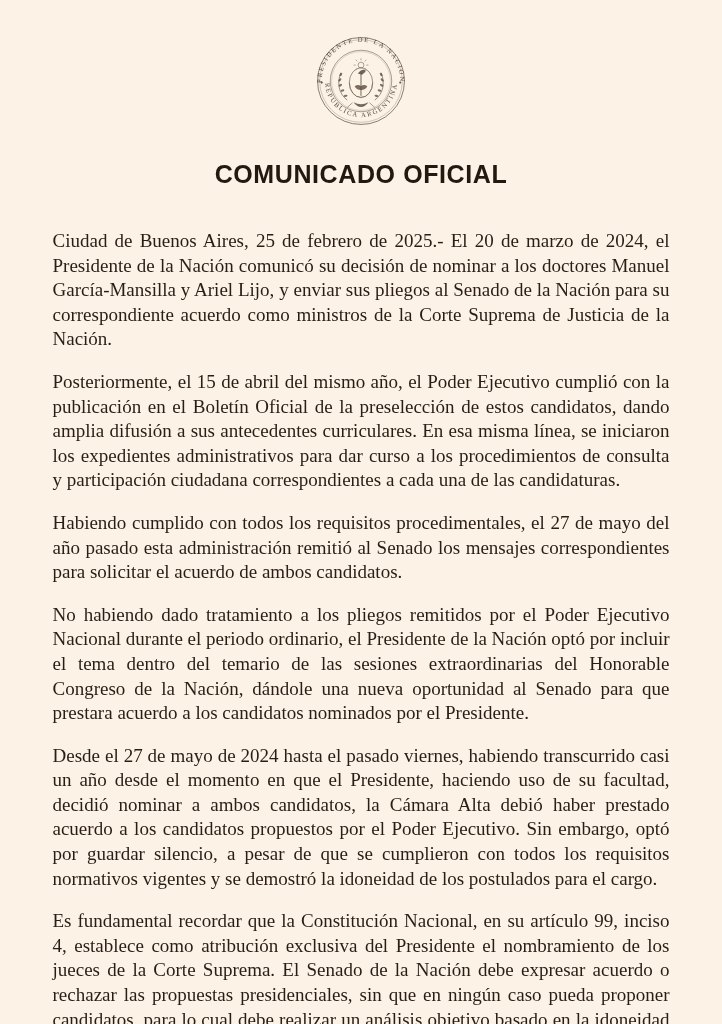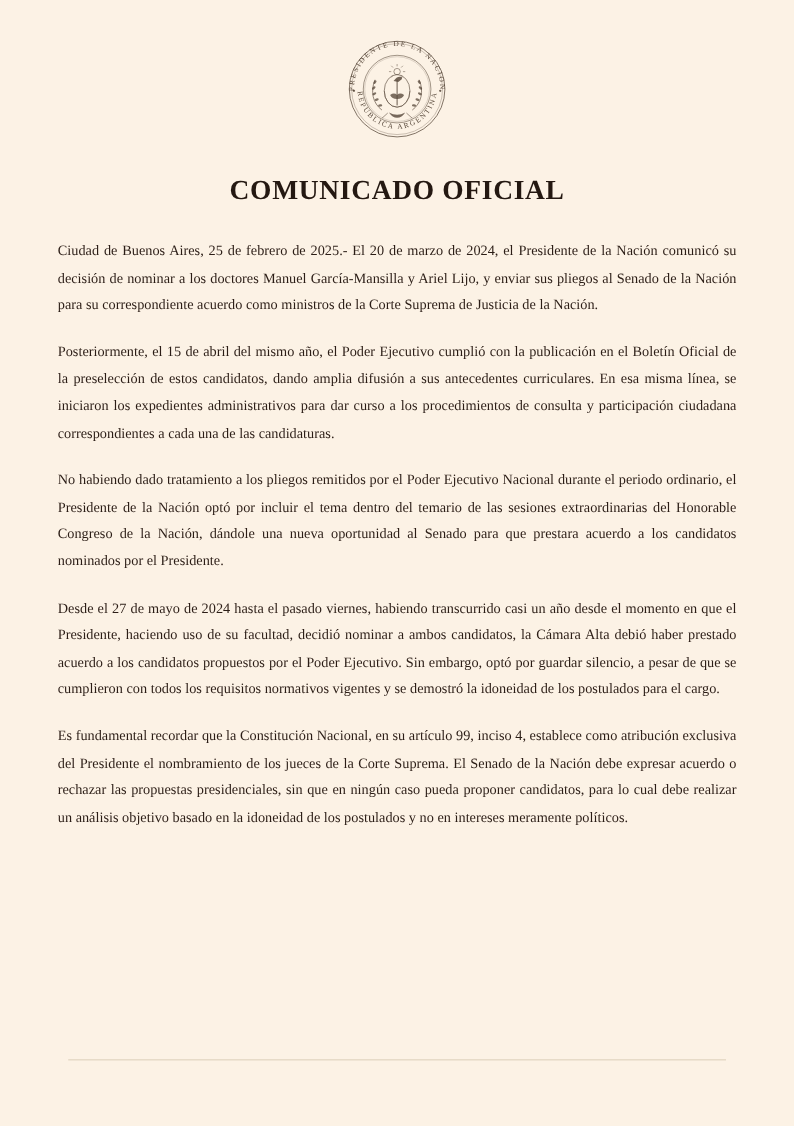--- a/index.html
+++ b/index.html
@@ -41,35 +41,35 @@
     display: block;
   }
 
   
   .title {
     text-align: center;
     font-size: 25px;
     font-weight: bold;
     letter-spacing: 0.6px;
     color: #241811;
-    margin: 36px 0 0 0;
-    font-family: Liberation Serif, serif;
+    margin: 36px 0 12px 0;
+    font-family: Liberation Sans, sans-serif;
   }
 
   
   .body-block {
     margin: 0 auto;
     padding: 0;
     width: 617px;
     padding-top: 28px;
   }
   .para {
     text-align: justify;
     text-justify: inter-word;
-    font-size: 13px;
+    font-size: 19px;
     line-height: 24.6px;
     margin: 0 0 18px 0;
     color: #2b1d16;
     hyphens: none;
   }
   .para:last-child { margin-bottom: 15px; }
 
   
   .footer {
     margin-top: auto;
@@ -155,20 +155,21 @@
       <path d="M 86,140 q 14,8 28,0 q -6,9 -14,9 q -8,0 -14,-9 z" fill="#4a3a2c" stroke="none" opacity="0.75"></path>
       <path d="M 84,141 l -10,9 M 116,141 l 10,9" stroke="#4a3a2c" stroke-width="1.2" fill="none" opacity="0.75"></path>
     </svg>
   </div>
 
   <h1 class="title">COMUNICADO OFICIAL</h1>
 
   <div class="body-block">
     <p class="para">Ciudad de Buenos Aires, 25 de febrero de 2025.- El 20 de marzo de 2024, el Presidente de la Nación comunicó su decisión de nominar a los doctores Manuel García-Mansilla y Ariel Lijo, y enviar sus pliegos al Senado de la Nación para su correspondiente acuerdo como ministros de la Corte Suprema de Justicia de la Nación.</p>
     <p class="para">Posteriormente, el 15 de abril del mismo año, el Poder Ejecutivo cumplió con la publicación en el Boletín Oficial de la preselección de estos candidatos, dando amplia difusión a sus antecedentes curriculares. En esa misma línea, se iniciaron los expedientes administrativos para dar curso a los procedimientos de consulta y participación ciudadana correspondientes a cada una de las candidaturas.</p>
+    <p class="para">Habiendo cumplido con todos los requisitos procedimentales, el 27 de mayo del año pasado esta administración remitió al Senado los mensajes correspondientes para solicitar el acuerdo de ambos candidatos.</p>
     <p class="para">No habiendo dado tratamiento a los pliegos remitidos por el Poder Ejecutivo Nacional durante el periodo ordinario, el Presidente de la Nación optó por incluir el tema dentro del temario de las sesiones extraordinarias del Honorable Congreso de la Nación, dándole una nueva oportunidad al Senado para que prestara acuerdo a los candidatos nominados por el Presidente.</p>
     <p class="para">Desde el 27 de mayo de 2024 hasta el pasado viernes, habiendo transcurrido casi un año desde el momento en que el Presidente, haciendo uso de su facultad, decidió nominar a ambos candidatos, la Cámara Alta debió haber prestado acuerdo a los candidatos propuestos por el Poder Ejecutivo. Sin embargo, optó por guardar silencio, a pesar de que se cumplieron con todos los requisitos normativos vigentes y se demostró la idoneidad de los postulados para el cargo.</p>
     <p class="para">Es fundamental recordar que la Constitución Nacional, en su artículo 99, inciso 4, establece como atribución exclusiva del Presidente el nombramiento de los jueces de la Corte Suprema. El Senado de la Nación debe expresar acuerdo o rechazar las propuestas presidenciales, sin que en ningún caso pueda proponer candidatos, para lo cual debe realizar un análisis objetivo basado en la idoneidad de los postulados y no en intereses meramente políticos.</p>
   </div>
 
   <div class="footer">
     <hr class="divider">
 
   </div>
 

